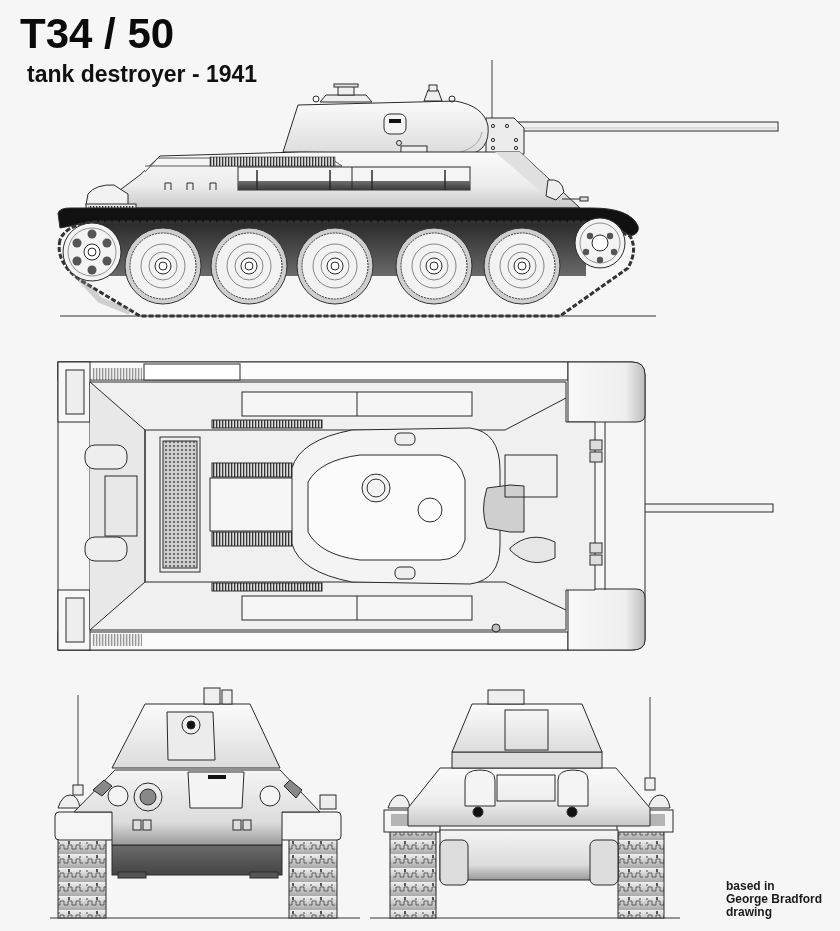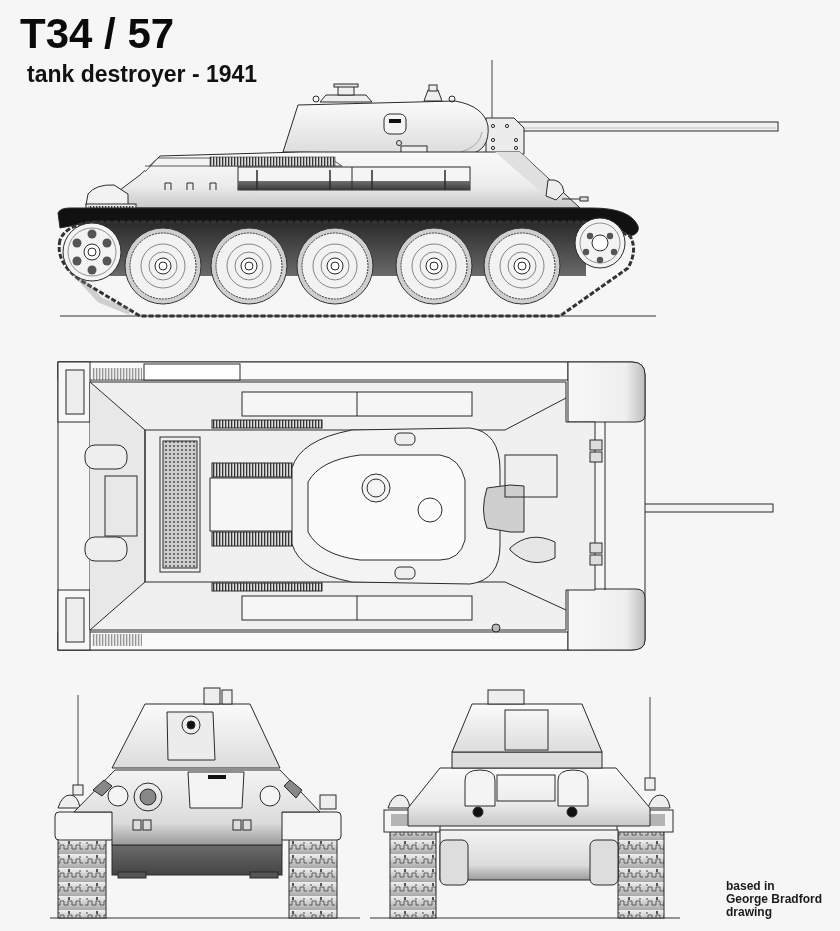--- a/index.html
+++ b/index.html
@@ -6,21 +6,21 @@
   body{width:840px;height:931px;position:relative;overflow:hidden;font-family:"Liberation Sans",sans-serif;}
   .title{position:absolute;left:20px;top:10px;font-size:42px;font-weight:bold;color:#0a0a0a;letter-spacing:0px;line-height:48px;}
   .subtitle{position:absolute;left:20px;top:60px;font-size:23px;font-weight:bold;color:#111;line-height:28px;margin-left:7px;}
   .credit{position:absolute;left:726px;top:880px;font-size:12px;font-weight:bold;color:#1a1a1a;line-height:13px;}
   .credit div{white-space:nowrap;}
   svg{position:absolute;left:0;top:0;}
 </style>
 </head>
 <body>
 
-<div class="title">T34 / 57</div>
+<div class="title">T34 / 50</div>
 <div class="subtitle">tank destroyer - 1941</div>
 
 <svg width="840" height="931" viewBox="0 0 840 931">
   <defs>
     <linearGradient id="gHull" x1="0" y1="0" x2="0" y2="1">
       <stop offset="0" stop-color="#fafafa"></stop>
       <stop offset="0.6" stop-color="#ececec"></stop>
       <stop offset="1" stop-color="#c8c8c8"></stop>
     </linearGradient>
     <linearGradient id="gTurret" x1="0" y1="0" x2="0" y2="1">

